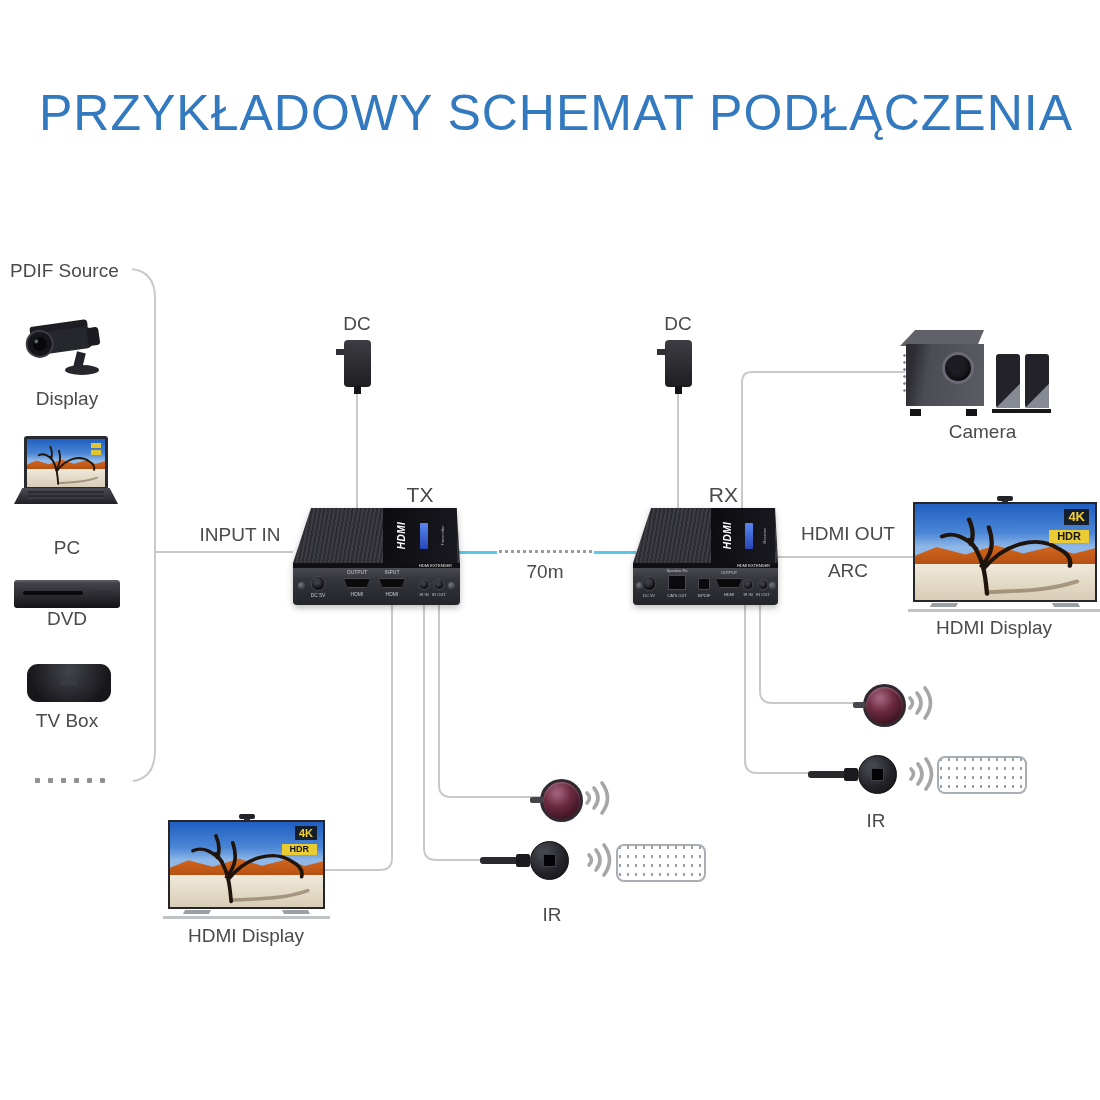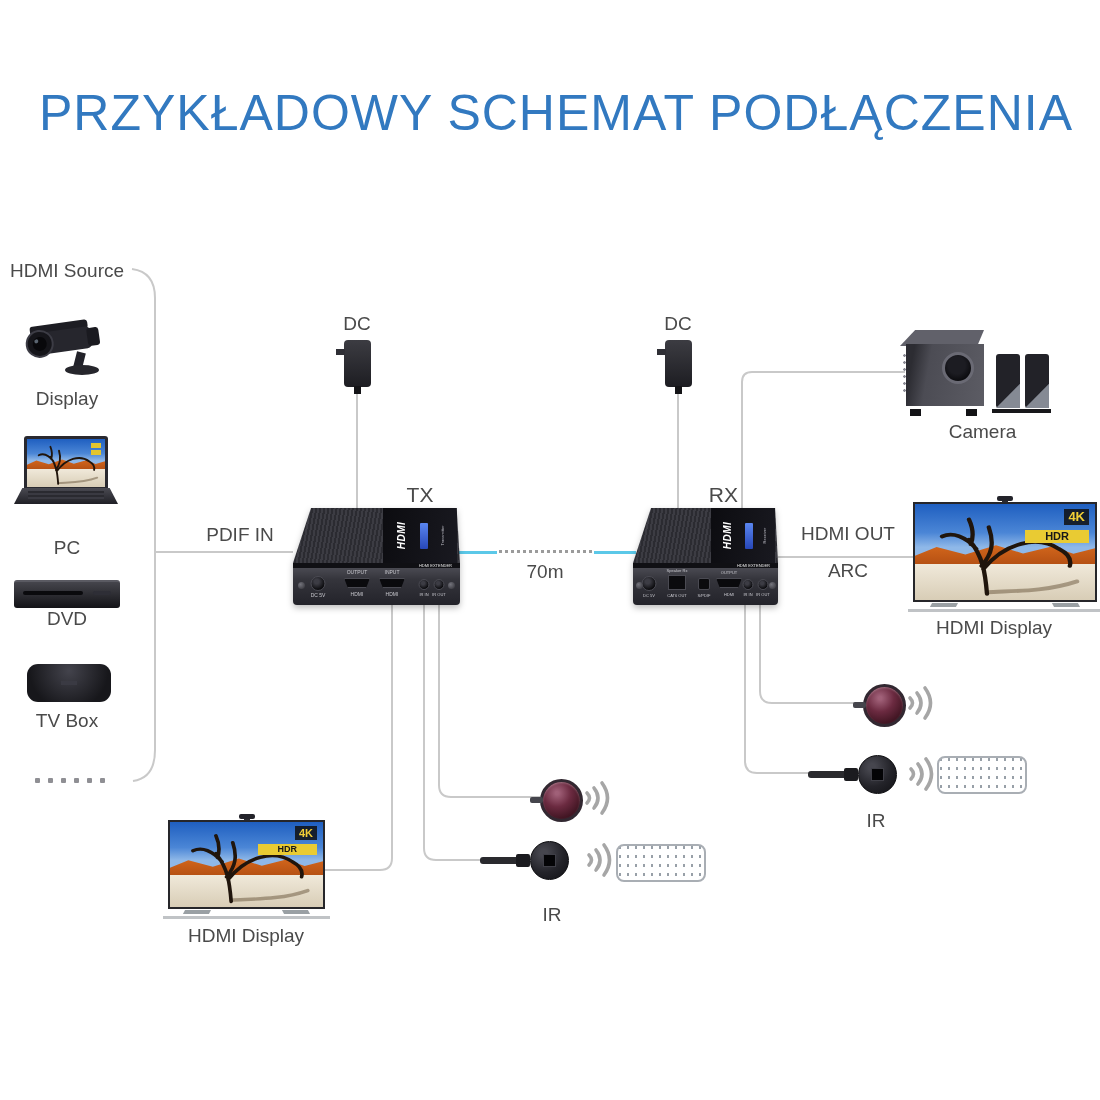--- a/index.html
+++ b/index.html
@@ -70,21 +70,21 @@
   .tv-cam{position:absolute;top:-6px;left:50%;width:16px;height:5px;margin-left:-8px;
           background:#23232a;border-radius:2px;}
   .tv-cam::after{content:"";position:absolute;left:5px;top:5px;width:6px;height:3px;background:#2e2e35;}
   .tv-leg{position:absolute;bottom:-5px;width:26px;height:4px;background:#9aa0a4;}
   .tv-leg-l{left:10%;transform:skewX(-28deg);}
   .tv-leg-r{right:10%;transform:skewX(28deg);}
   .tv-base{position:absolute;left:-5px;right:-5px;bottom:-10px;height:3px;background:#c0c3c6;}
   .badge-4k{position:absolute;top:5px;right:6px;background:rgba(16,16,16,.85);color:#f2cf36;
             font-size:13px;font-weight:bold;padding:1px 4px;line-height:14px;}
   .badge-hdr{position:absolute;top:26px;right:6px;background:#e9cb33;color:#181818;
-            font-size:11px;font-weight:bold;padding:0 20px;line-height:13px;}
+            font-size:11px;font-weight:bold;padding:0 8px;line-height:13px;}
   .tv-small .badge-4k{font-size:11px;line-height:12px;top:4px;}
   .tv-small .badge-hdr{font-size:9px;line-height:11px;top:22px;}
   
   .laptop{z-index:2;}
   .laptop-screen{position:absolute;left:10px;top:0;width:84px;height:54px;background:#292930;
                  border-radius:3px 3px 0 0;padding:3px;box-sizing:border-box;}
   .laptop-screen .desert-holder{position:absolute;left:3px;top:3px;right:3px;bottom:3px;}
   .mini-badge{position:absolute;right:4px;width:10px;height:5px;background:#e3c52f;z-index:5;}
   .mb1{top:4px;} .mb2{top:11px;}
   .laptop-base{position:absolute;left:0;top:52px;width:104px;height:16px;
@@ -155,21 +155,21 @@
     <path class="wire" d="M439 595 V785 Q439 797 451 797 H540"></path>
     <path class="wire" d="M745 595 V761 Q745 773 757 773 H812"></path>
     <path class="wire" d="M760 595 V691 Q760 703 772 703 H864"></path>
   </svg>
 
   <div class="abs link-seg" style="left:455px;top:551px;width:42px;"></div>
   <div class="abs link-dots" style="left:499px;top:550px;width:93px;"></div>
   <div class="abs link-seg" style="left:594px;top:551px;width:42px;"></div>
   <div class="abs lbl" style="left:505px;top:561px;width:80px;">70m</div>
 
-  <div class="abs lbl lbl-left" style="left:10px;top:260px;">HDMI Source</div>
+  <div class="abs lbl lbl-left" style="left:10px;top:260px;">PDIF Source</div>
 
   <svg class="abs" style="left:18px;top:308px;z-index:2;" width="100" height="78" viewBox="0 0 100 78">
     <g transform="rotate(-8 50 36)">
       <rect x="14" y="14" width="58" height="9" rx="3" fill="#1d1d23"></rect>
       <rect x="12" y="21" width="62" height="22" rx="5" fill="#26262d"></rect>
       <rect x="70" y="23" width="12" height="18" rx="3" fill="#1a1a20"></rect>
       <circle cx="22" cy="32" r="13" fill="#15151a" stroke="#3c3c45" stroke-width="2"></circle>
       <circle cx="22" cy="32" r="7" fill="#08080b"></circle>
       <circle cx="19" cy="29" r="2" fill="#5a6470"></circle>
     </g>
@@ -200,21 +200,21 @@
   <div class="abs dvd" style="left:14px;top:580px;"></div>
   <div class="abs lbl" style="left:17px;top:608px;width:100px;">DVD</div>
 
   <div class="abs tvbox" style="left:27px;top:664px;"></div>
   <div class="abs lbl" style="left:17px;top:710px;width:100px;">TV Box</div>
 
   <div class="abs" style="left:35px;top:769px;">
     <span class="dot"></span><span class="dot"></span><span class="dot"></span><span class="dot"></span><span class="dot"></span><span class="dot"></span>
   </div>
 
-  <div class="abs lbl" style="left:180px;top:524px;width:120px;">PDIF IN</div>
+  <div class="abs lbl" style="left:180px;top:524px;width:120px;">INPUT IN</div>
 
   <div class="abs lbl" style="left:327px;top:313px;width:60px;">DC</div>
   <div class="abs dc-plug" style="left:344px;top:340px;"></div>
   <div class="abs lbl" style="left:385px;top:483px;width:70px;font-size:21px;">TX</div>
 
   <div class="abs extender" style="left:293px;top:508px;width:167px;">
     <div class="ext-top">
       <div class="ext-panel">
         <span class="ext-brand">HDMI</span>
         <span class="ext-sticker"></span>

